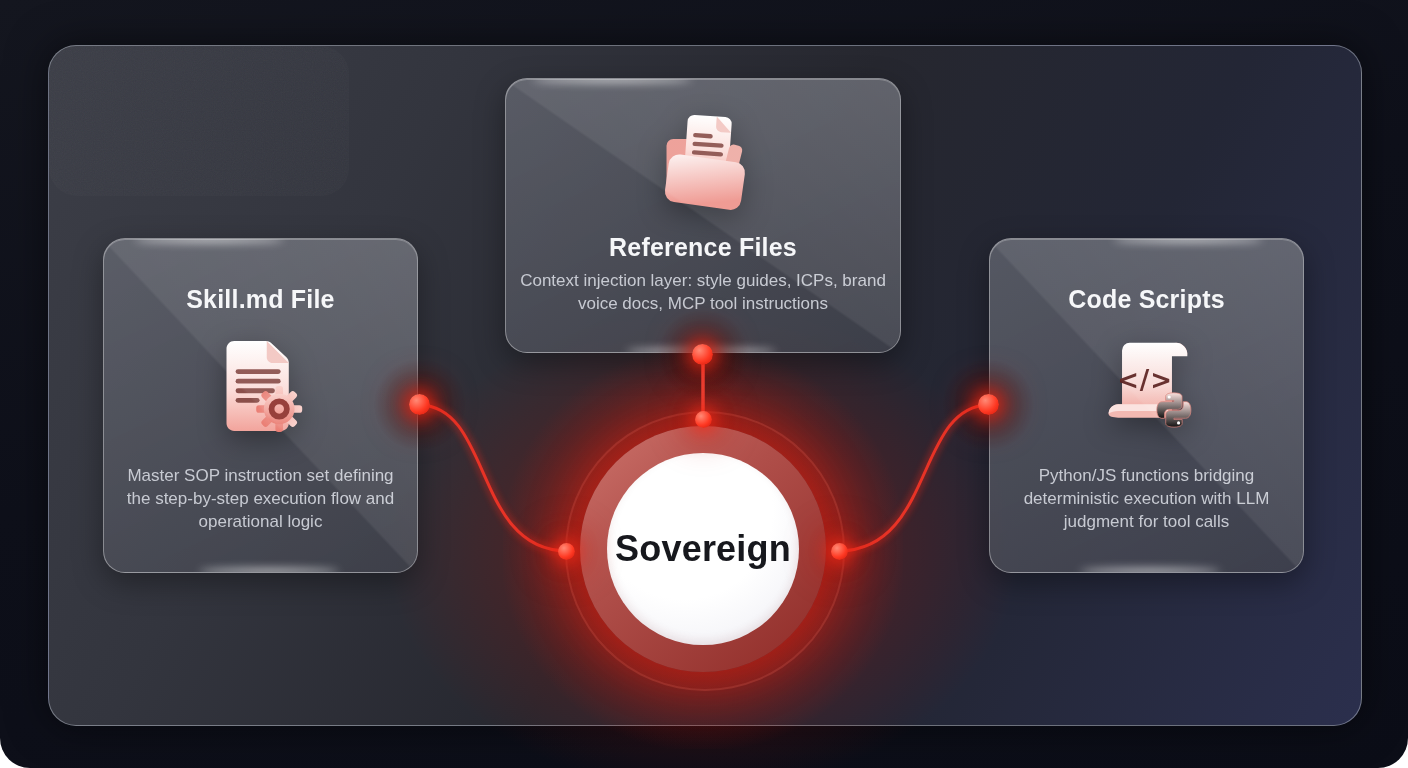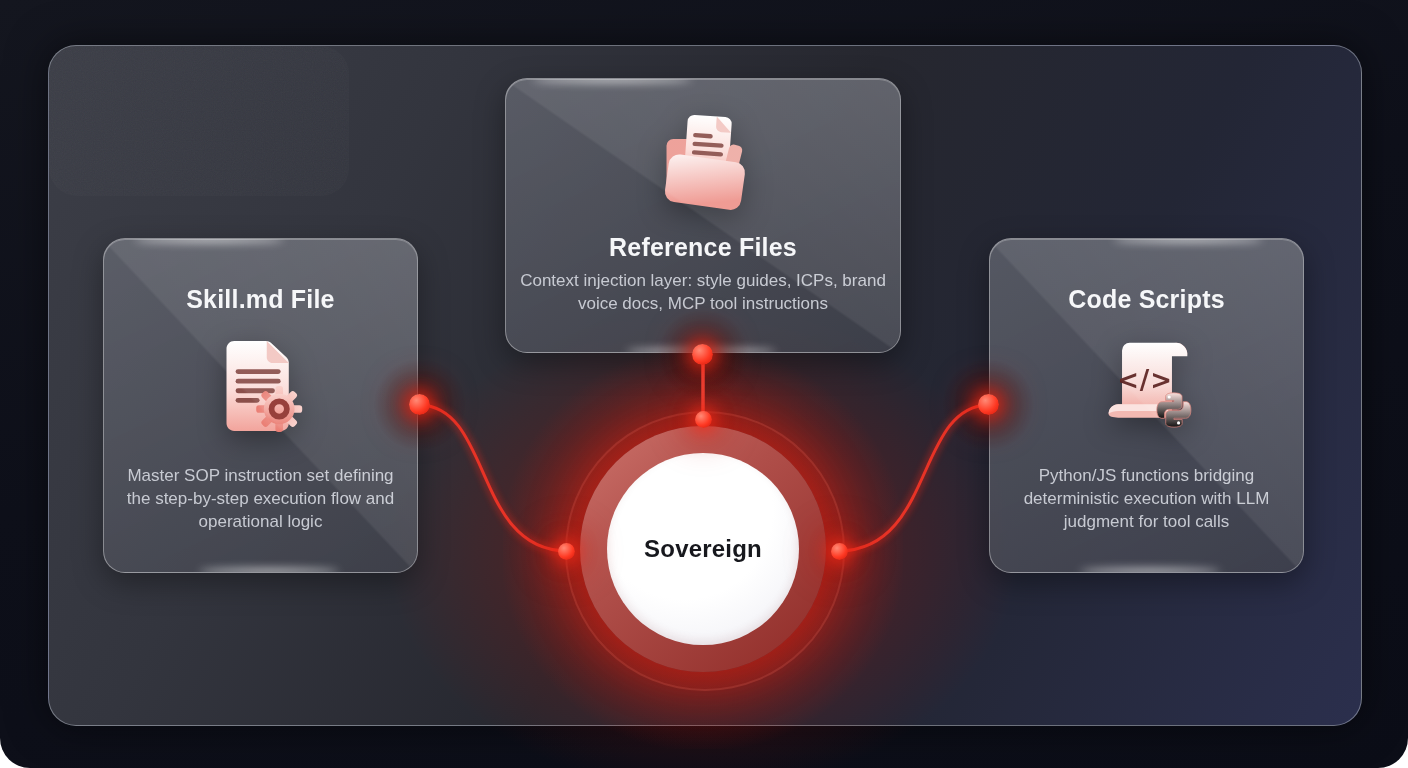--- a/index.html
+++ b/index.html
@@ -51,21 +51,21 @@
   .faint-ring{position:absolute;left:565px;top:411px;width:276px;height:276px;border-radius:50%;
     border:2px solid rgba(255,145,130,0.16);z-index:5;
     background:radial-gradient(circle,rgba(190,30,18,0.10) 60%,rgba(255,90,70,0.10) 97%,transparent 100%);}
   .ring{position:absolute;left:580px;top:426px;width:246px;height:246px;border-radius:50%;z-index:5;
     background:linear-gradient(140deg,#cd736c 0%,#b04f4a 40%,#8e2b27 100%);
     box-shadow:0 0 46px 10px rgba(230,35,18,0.45);}
   .hub{position:absolute;left:607px;top:453px;width:192px;height:192px;border-radius:50%;z-index:6;
     background:radial-gradient(circle at 40% 30%,#ffffff 50%,#ececf3 100%);
     display:flex;flex-direction:column;align-items:center;justify-content:center;
     box-shadow:inset 0 -4px 10px rgba(120,30,25,0.10);}
-  .hub-label{color:#17181d;font-weight:bold;font-size:24px;line-height:34px;letter-spacing:.2px;text-align:center;}
+  .hub-label{color:#17181d;font-weight:bold;font-size:36px;line-height:34px;letter-spacing:.2px;text-align:center;}
   
   .links{position:absolute;left:0;top:0;width:1408px;height:768px;z-index:4;pointer-events:none;}
   .dot{position:absolute;width:21px;height:21px;border-radius:50%;z-index:6;
     background:radial-gradient(circle at 35% 30%,#ff8a76 0%,#ff3a24 55%,#cf1608 100%);
     box-shadow:0 0 16px 5px rgba(255,45,24,0.65),0 0 34px 14px rgba(200,20,10,0.35);}
   .dot.small{width:17px;height:17px;}
   .dot-halo{position:absolute;width:96px;height:96px;border-radius:50%;z-index:3;pointer-events:none;
     background:radial-gradient(circle,rgba(46,8,5,0.55) 0%,rgba(46,8,5,0) 68%);}
 </style>
 </head>

